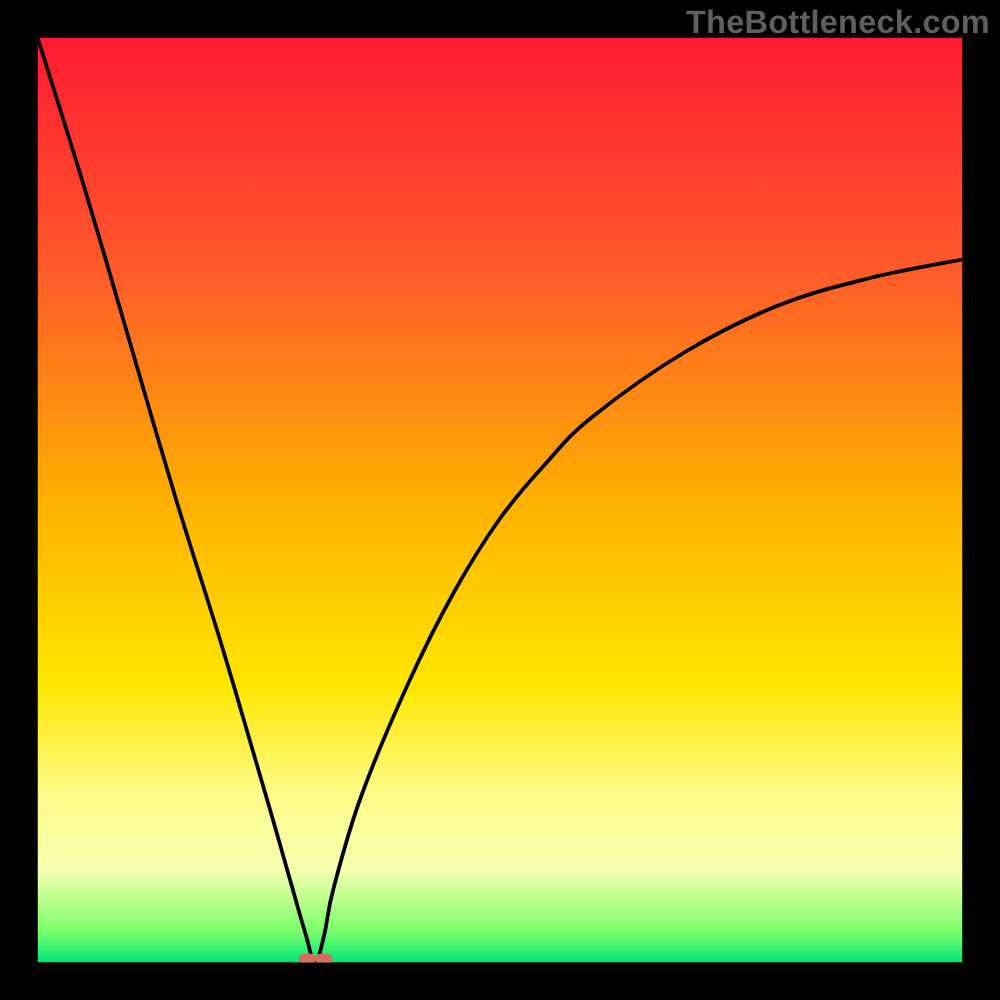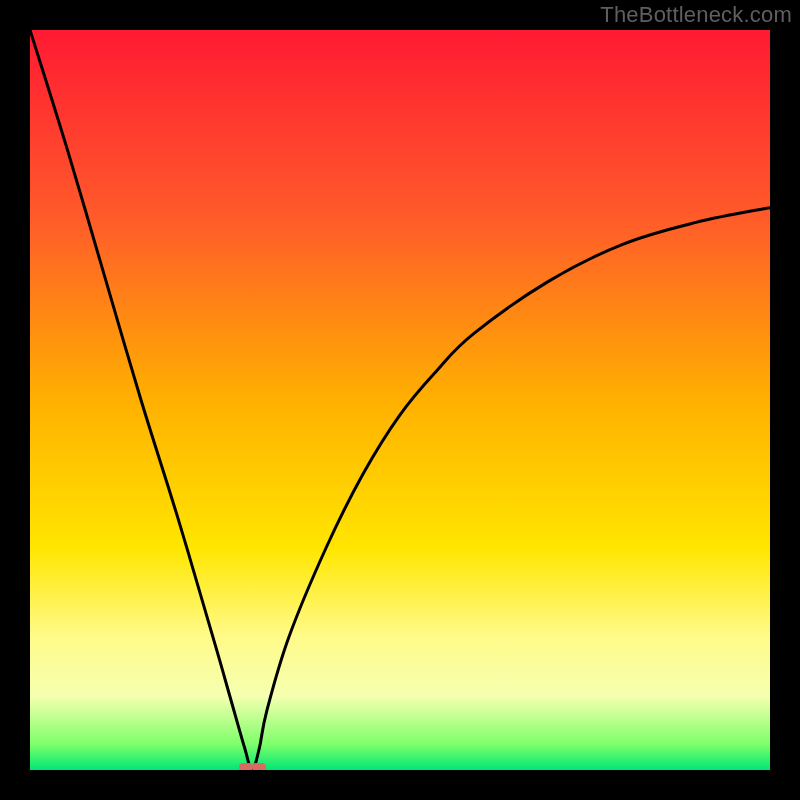--- a/index.html
+++ b/index.html
@@ -15,22 +15,22 @@
     position: relative;
     width: 800px;
     height: 800px;
     background: #000;
   }
   .watermark {
     position: absolute;
     top: 2px;
     right: 8px;
     color: #5f5f5f;
-    font-size: 22px;
-    font-weight: 400;
+    font-size: 26px;
+    font-weight: 700;
     letter-spacing: 0.2px;
     z-index: 10;
   }
   .plot-area {
     position: absolute;
     left: 30px;
     top: 30px;
     width: 740px;
     height: 740px;
   }

